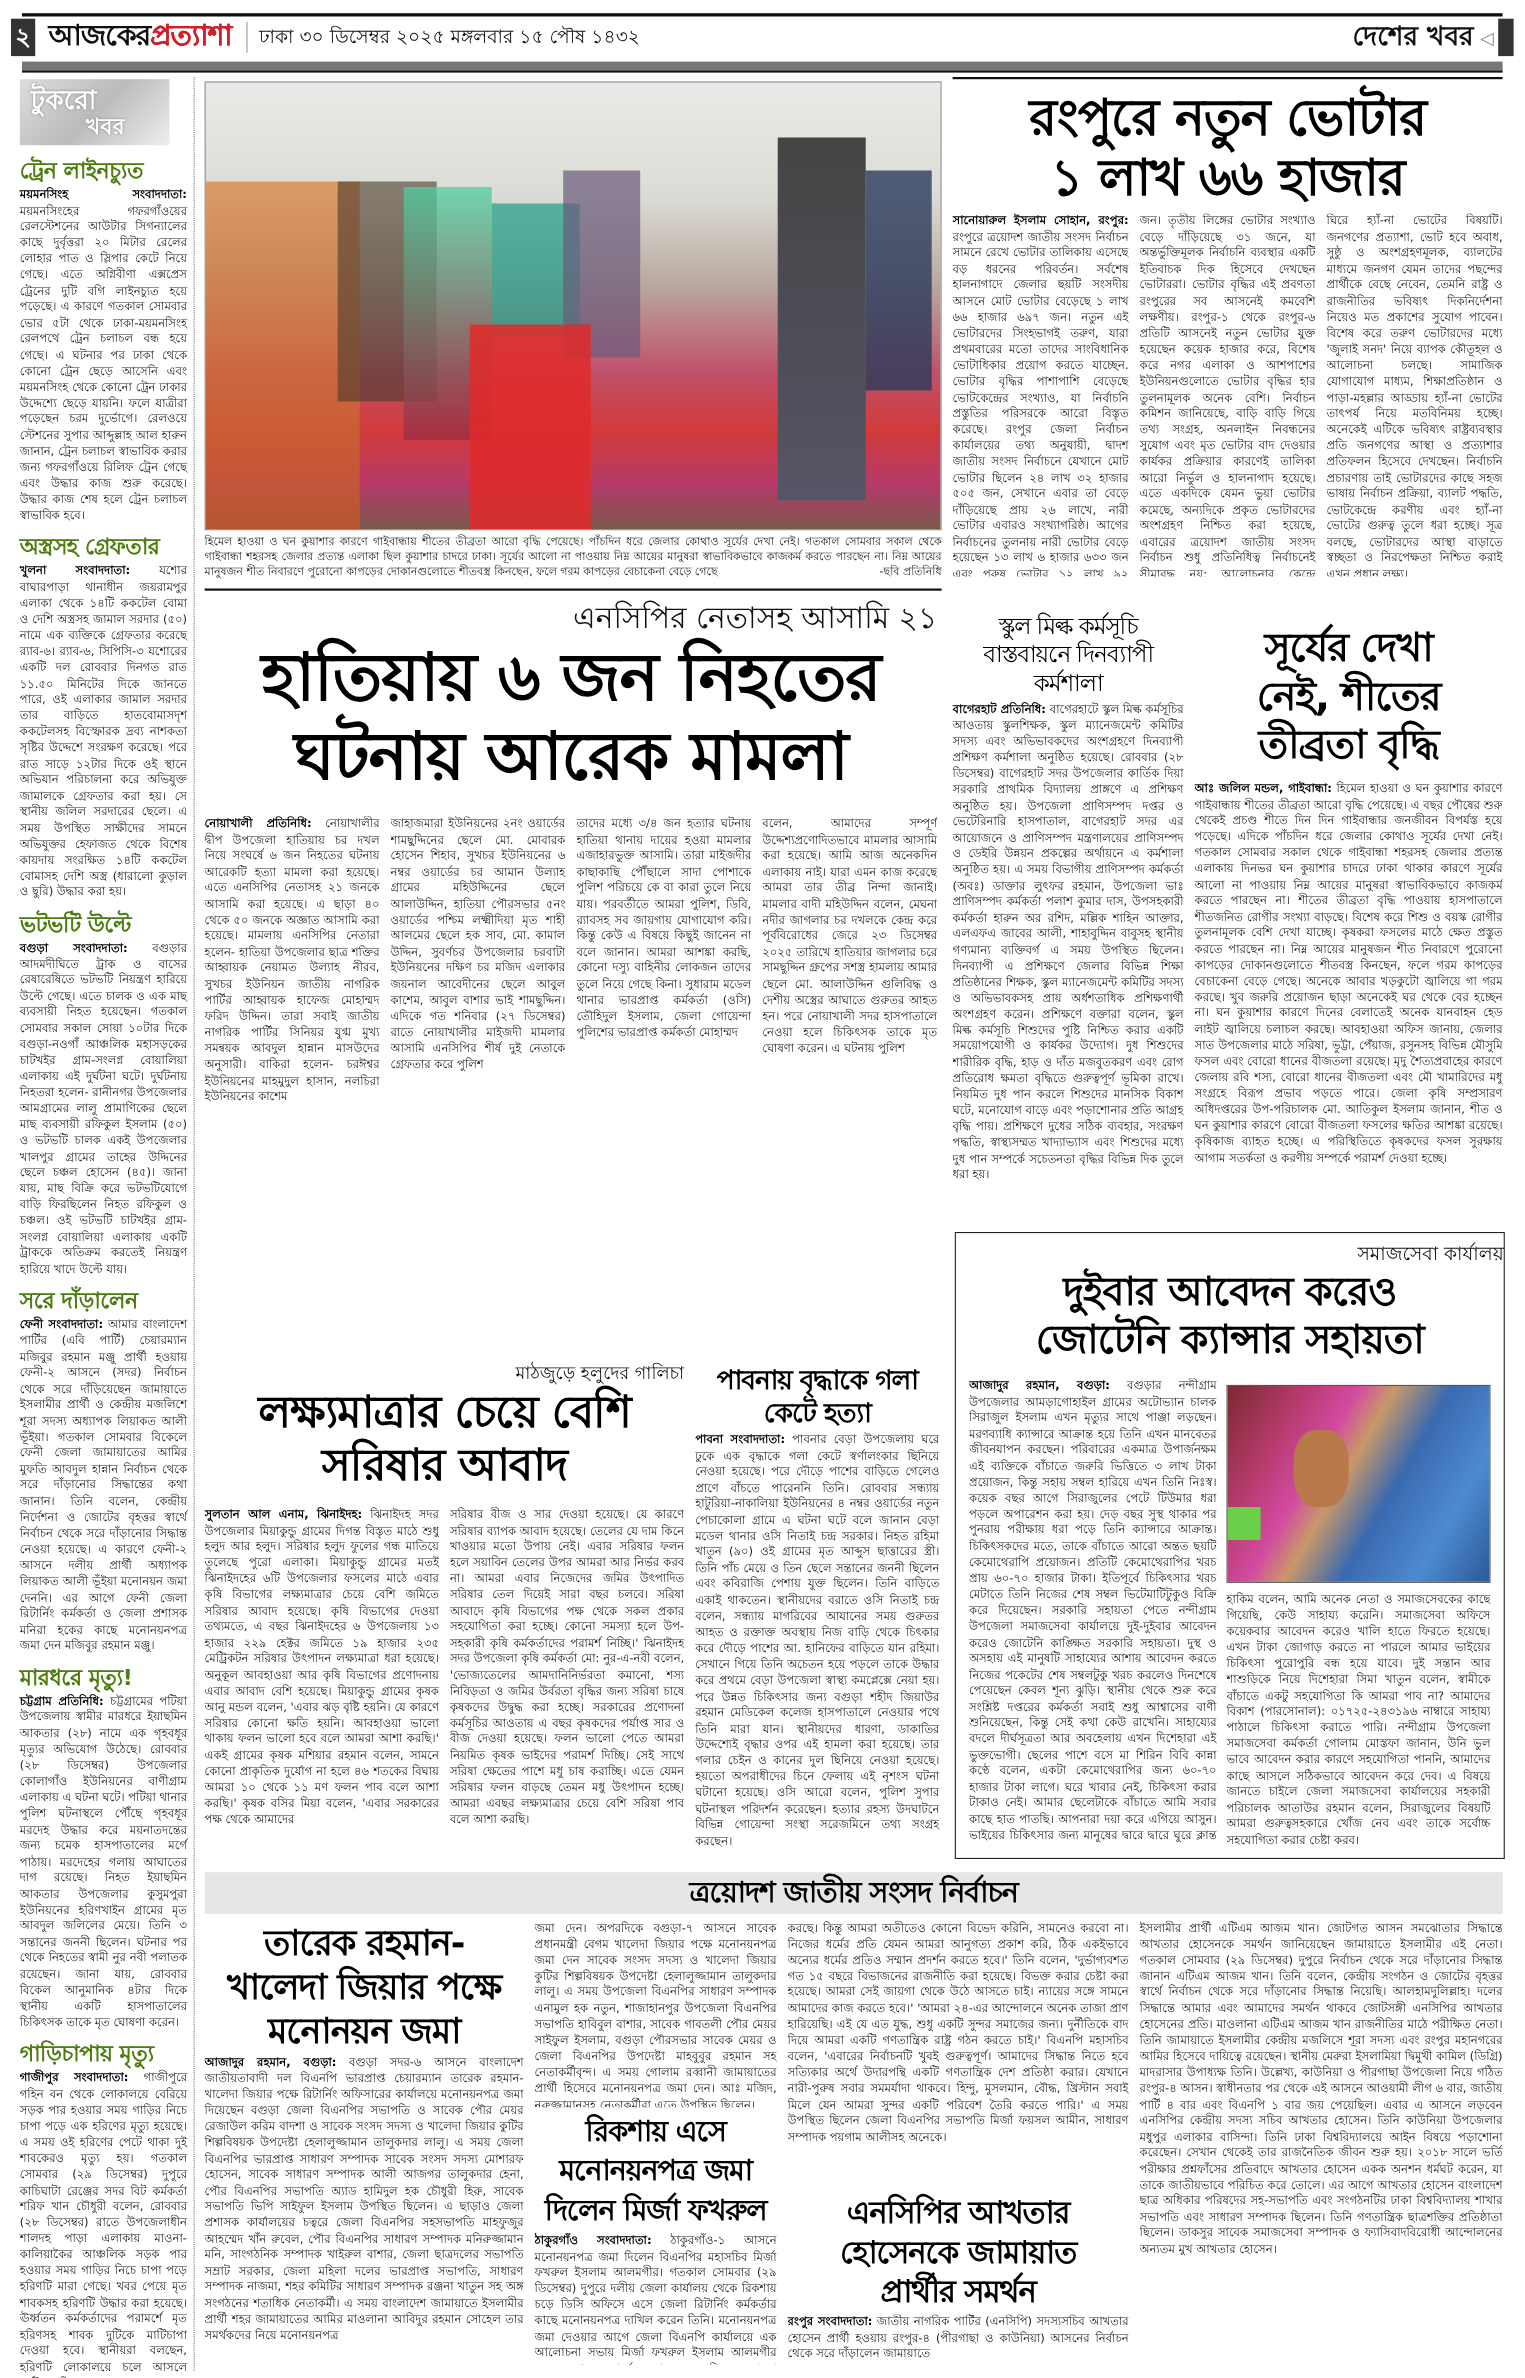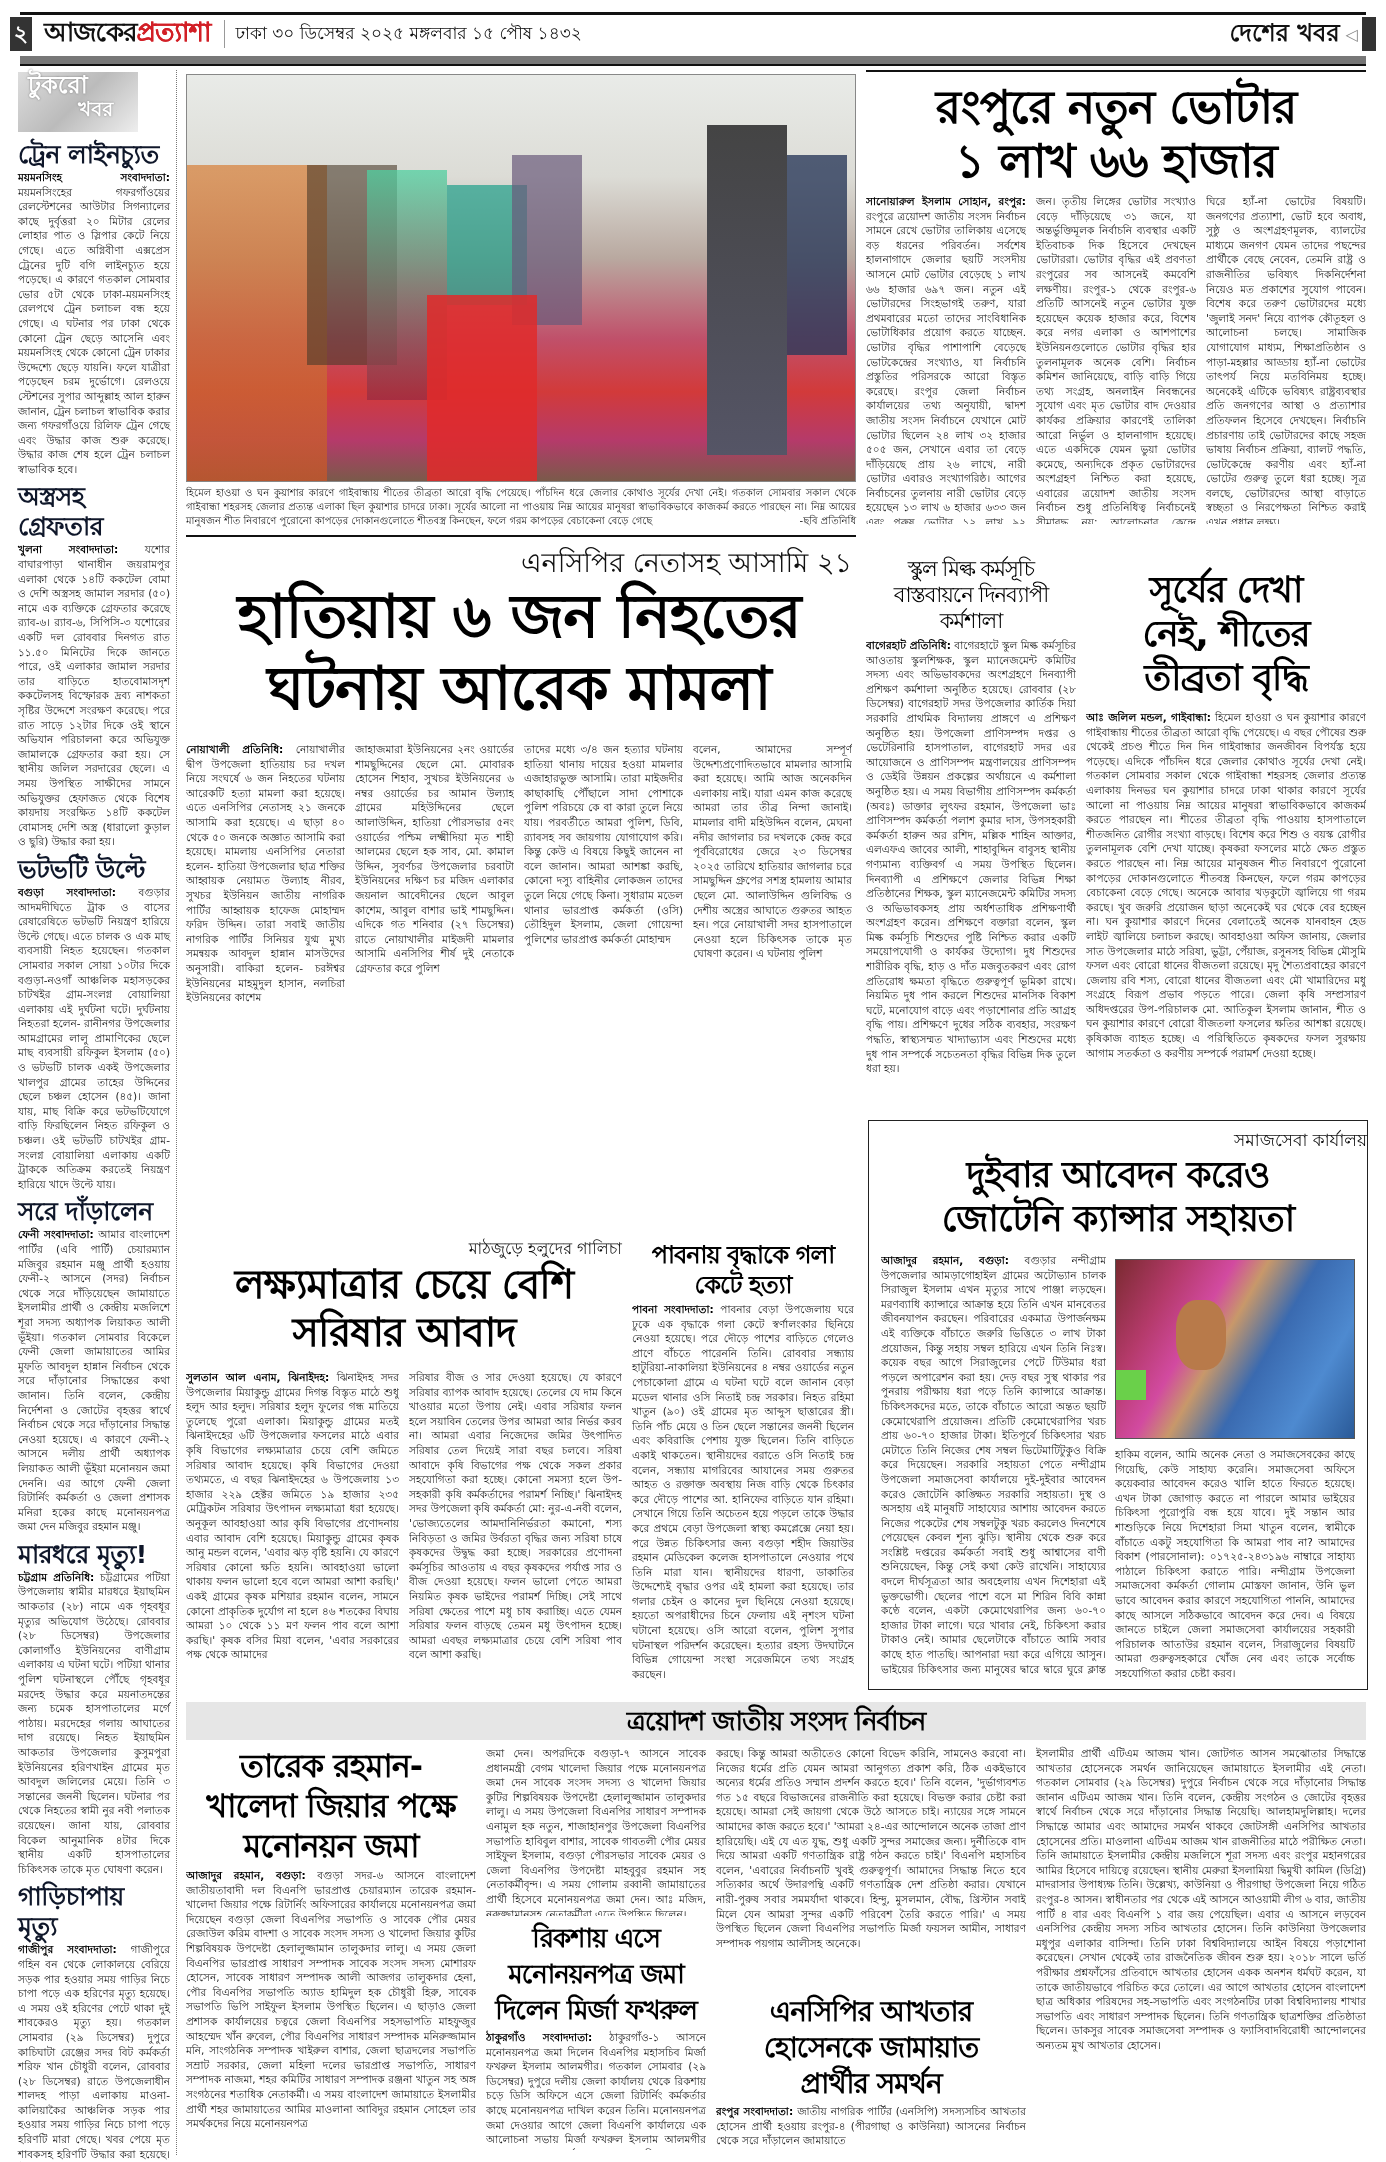--- a/index.html
+++ b/index.html
@@ -9,21 +9,21 @@
 .hdr{left:10px;top:14px;width:1366px;height:40px;display:flex;align-items:center}
 .pgnum{width:22px;height:34px;background:#333;color:#fff;font-size:22px;font-weight:bold;display:flex;align-items:center;justify-content:center}
 .logo{font-size:26px;font-weight:bold;margin-left:12px;color:#111;letter-spacing:-1px}
 .logo .red{color:#d21f26;background:linear-gradient(#d21f26,#d21f26);-webkit-background-clip:text}
 .datebar{margin-left:14px;padding-left:10px;border-left:1px solid #999;font-size:17px}
 .sectitle{margin-left:auto;font-size:24px;font-weight:bold;margin-right:6px}
 .secarrow{font-size:16px;color:#888;margin-right:4px}
 .secblk{width:14px;height:34px;background:#333}
 .col{font-size:10.5px;line-height:14.6px;text-align:justify;color:#222}
 .col b{font-weight:bold;color:#000}
-.h-side{font-weight:bold;font-size:25px;line-height:30px;color:#0f172a;letter-spacing:-0.5px}
+.h-side{font-weight:bold;font-size:20px;line-height:30px;color:#4d7c0f;letter-spacing:-0.5px}
 .dotv{position:absolute;border-left:1px dotted #777}
 .photo{position:absolute;overflow:hidden}
 .caption{font-size:10px;line-height:14px;color:#222;text-align:justify}
 .hl{font-weight:bold;color:#000;text-align:center;letter-spacing:-1px}
 .kicker{text-align:right;color:#111}
 .box{position:absolute;border:1.5px solid #222}
 .band{position:absolute;background:#e6e6e6}
 </style>
 </head>
 <body>
@@ -35,21 +35,21 @@
     <span>আজকের</span><span class="red" style="color:#d21f26">প্রত্যাশা</span>
   </div>
   <div class="datebar">ঢাকা ৩০ ডিসেম্বর ২০২৫ মঙ্গলবার ১৫ পৌষ ১৪৩২</div>
   <div class="sectitle">দেশের খবর</div>
   <span class="secarrow">◁</span>
   <div class="secblk"></div>
 </div>
 <div class="rule" style="left:20px;top:56px;width:1346px;height:8px;background:#777"></div>
 <div class="rule" style="left:20px;top:64px;width:1346px;height:2px"></div>
 
-<div class="abs" style="left:18px;top:72px;width:120px;height:60px;background:linear-gradient(135deg,#ddd,#bbb 50%,#eee);display:flex;flex-direction:column;justify-content:flex-start;padding-left:10px">
+<div class="abs" style="left:18px;top:72px;width:136px;height:60px;background:linear-gradient(135deg,#ddd,#bbb 50%,#eee);display:flex;flex-direction:column;justify-content:center;padding-left:10px">
   <div style="font-size:24px;font-weight:bold;color:#fff;text-shadow:0 0 2px #777;line-height:26px">টুকরো</div>
   <div style="font-size:20px;font-weight:bold;color:#fff;text-shadow:0 0 2px #777;margin-left:50px;line-height:22px">খবর</div>
 </div>
 <div class="abs" style="left:18px;top:140px;width:152px">
   <div style="margin-bottom:6px">
     <div class="h-side">ট্রেন লাইনচ্যুত</div>
     <div class="col"><b>ময়মনসিংহ সংবাদদাতা:</b> <span>ময়মনসিংহের গফরগাঁওয়ের রেলস্টেশনের আউটার সিগন্যালের কাছে দুর্বৃত্তরা ২০ মিটার রেলের লোহার পাত ও স্লিপার কেটে নিয়ে গেছে। এতে অগ্নিবীণা এক্সপ্রেস ট্রেনের দুটি বগি লাইনচ্যুত হয়ে পড়েছে। এ কারণে গতকাল সোমবার ভোর ৫টা থেকে ঢাকা-ময়মনসিংহ রেলপথে ট্রেন চলাচল বন্ধ হয়ে গেছে। এ ঘটনার পর ঢাকা থেকে কোনো ট্রেন ছেড়ে আসেনি এবং ময়মনসিংহ থেকে কোনো ট্রেন ঢাকার উদ্দেশ্যে ছেড়ে যায়নি। ফলে যাত্রীরা পড়েছেন চরম দুর্ভোগে। রেলওয়ে স্টেশনের সুপার আব্দুল্লাহ আল হারুন জানান, ট্রেন চলাচল স্বাভাবিক করার জন্য গফরগাঁওয়ে রিলিফ ট্রেন গেছে এবং উদ্ধার কাজ শুরু করেছে। উদ্ধার কাজ শেষ হলে ট্রেন চলাচল স্বাভাবিক হবে।</span></div>
   </div>
   <div style="margin-bottom:6px">
     <div class="h-side">অস্ত্রসহ গ্রেফতার</div>

